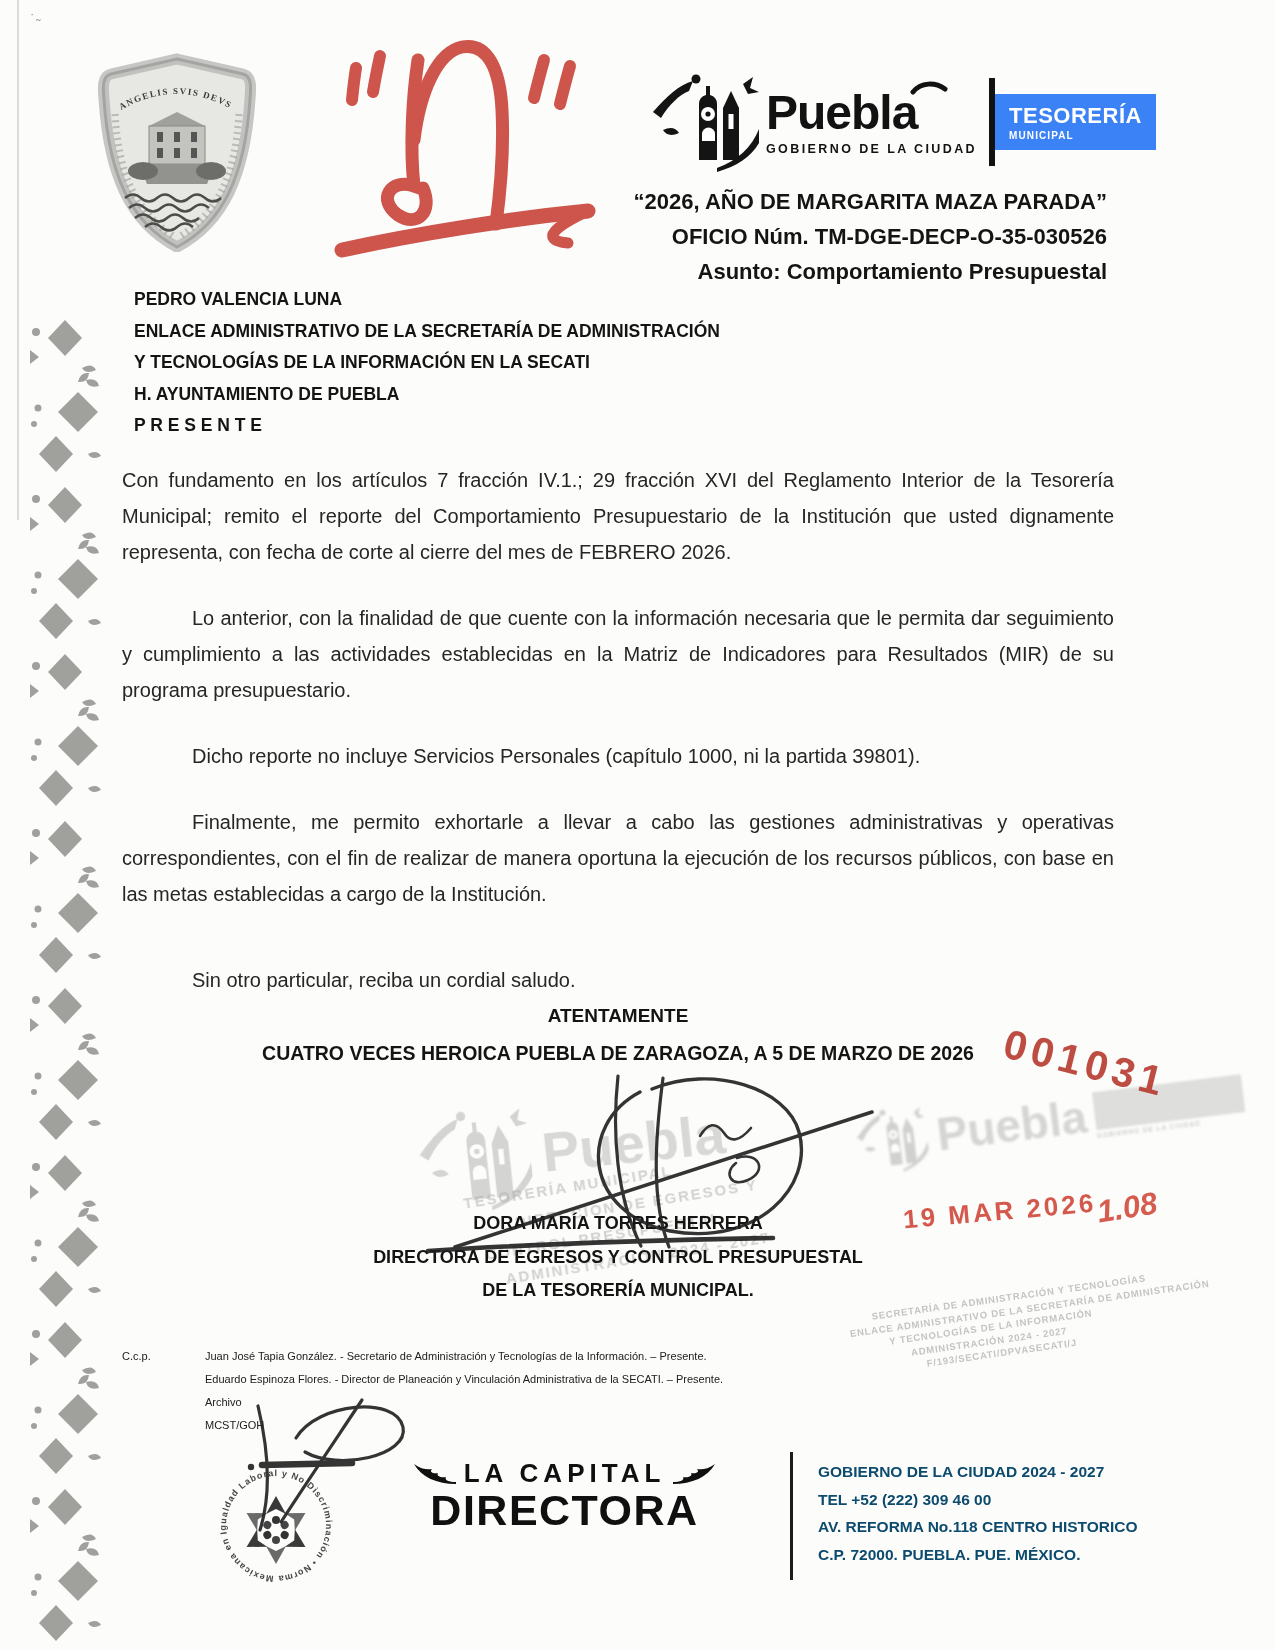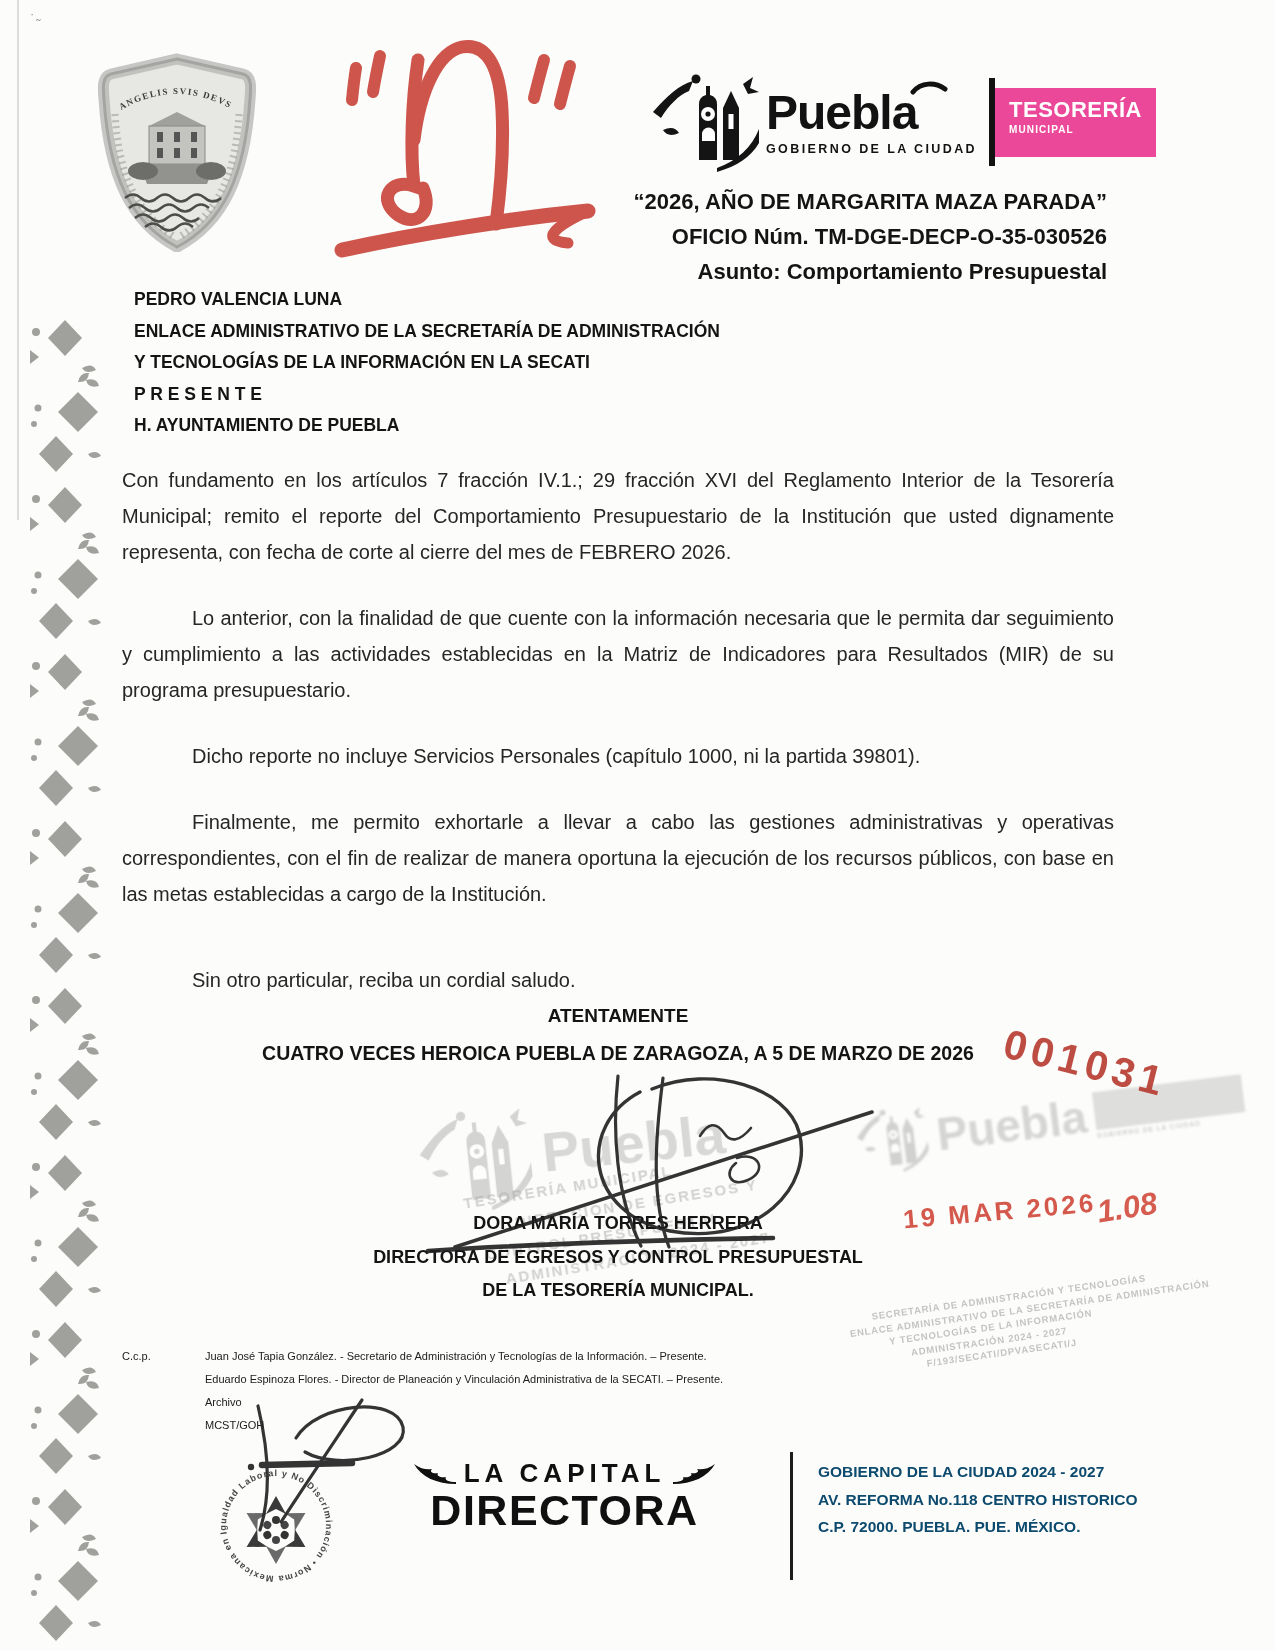--- a/index.html
+++ b/index.html
@@ -10,21 +10,21 @@
   .edge-line{left:17px;top:0;width:2px;height:520px;background:#dddcd8;}
   .speck{left:30px;top:6px;color:#9a9a98;font-size:13px;letter-spacing:2px;}
   
   .brand{left:648px;top:72px;display:flex;align-items:center;}
   .brand-cluster{width:112px;height:100px;color:#141414;}
   .brand-word-wrap{margin-left:6px;position:relative;}
   .brand-word{font-size:48px;font-weight:800;letter-spacing:-1px;color:#121212;line-height:1;}
   .brand-tilde{position:absolute;right:28px;top:-8px;}
   .brand-tag{font-size:12.5px;font-weight:700;letter-spacing:2.4px;color:#121212;margin-top:5px;text-align:center;}
   .brand-bar{width:6px;height:88px;background:#121212;margin-left:12px;}
-  .unit-box{background:#ec4899;color:#fff;padding:11px 14px 22px;}
+  .unit-box{background:#3b82f6;color:#fff;padding:11px 14px 9px;}
   .unit-title{font-size:22px;font-weight:800;letter-spacing:.5px;line-height:1;}
   .unit-sub{font-size:10px;font-weight:700;letter-spacing:1.1px;margin-top:3px;}
   .hdr-lines{right:168px;top:184px;text-align:right;font-weight:700;font-size:22px;line-height:35px;color:#141414;}
   
   .recipient{left:134px;top:284px;font-weight:700;font-size:17.5px;line-height:31.5px;color:#141414;}
   .body-text{left:122px;top:462px;width:992px;font-size:20px;line-height:36px;text-align:justify;color:#262626;}
   .body-text p{margin:0 0 30px;}
   .body-text p.ind{text-indent:70px;}
   .body-text p.mt{margin-top:50px;}
   .atte{left:122px;top:1005px;width:992px;text-align:center;font-weight:700;font-size:19px;color:#141414;}
@@ -185,22 +185,22 @@
   <div class="abs hdr-lines">
     <div>“2026, AÑO DE MARGARITA MAZA PARADA”</div>
     <div>OFICIO Núm. TM-DGE-DECP-O-35-030526</div>
     <div>Asunto: Comportamiento Presupuestal</div>
   </div>
 
   <div class="abs recipient">
     <div>PEDRO VALENCIA LUNA</div>
     <div>ENLACE ADMINISTRATIVO DE LA SECRETARÍA DE ADMINISTRACIÓN</div>
     <div>Y TECNOLOGÍAS DE LA INFORMACIÓN EN LA SECATI</div>
+    <div>H. AYUNTAMIENTO DE PUEBLA</div>
     <div>P R E S E N T E</div>
-    <div>H. AYUNTAMIENTO DE PUEBLA</div>
   </div>
 
   <div class="abs body-text">
     <p>Con fundamento en los artículos 7 fracción IV.1.; 29 fracción XVI del Reglamento Interior de la Tesorería Municipal; remito el reporte del Comportamiento Presupuestario de la Institución que usted dignamente representa, con fecha de corte al cierre del mes de FEBRERO 2026.</p>
     <p class="ind">Lo anterior, con la finalidad de que cuente con la información necesaria que le permita dar seguimiento y cumplimiento a las actividades establecidas en la Matriz de Indicadores para Resultados (MIR) de su programa presupuestario.</p>
     <p class="ind">Dicho reporte no incluye Servicios Personales (capítulo 1000, ni la partida 39801).</p>
     <p class="ind">Finalmente, me permito exhortarle a llevar a cabo las gestiones administrativas y operativas correspondientes, con el fin de realizar de manera oportuna la ejecución de los recursos públicos, con base en las metas establecidas a cargo de la Institución.</p>
     <p class="ind mt">Sin otro particular, reciba un cordial saludo.</p>
   </div>
 
@@ -307,20 +307,21 @@
           <path d="M45 24 C26 24 10 17 3 4 C10 9 16 10 21 9 C18 12 22 14 27 13 C25 16 30 18 35 17 C33 20 38 22 45 22 Z" fill="#101010"></path>
         </g>
       </svg>
     </div>
     <div class="imp-text">DIRECTORA</div>
   </div>
 
   <div class="abs divider"></div>
   <div class="abs address">
     <div>GOBIERNO DE LA CIUDAD 2024 - 2027</div>
+    <div>TEL +52 (222) 309 46 00</div>
     <div>AV. REFORMA No.118 CENTRO HISTORICO</div>
     <div>C.P. 72000. PUEBLA. PUE. MÉXICO.</div>
   </div>
 
   <svg class="abs ink" viewBox="0 0 1275 1650">
     <g fill="none" stroke="#1f1f1f" stroke-linecap="round" opacity=".9">
       <path d="M640 1092 C576 1126 586 1214 670 1231 C758 1247 814 1186 799 1132 C787 1088 712 1064 652 1089" stroke-width="3.4"></path>
       <path d="M618 1076 C612 1132 616 1196 641 1246" stroke-width="3.2"></path>
       <path d="M663 1078 C655 1140 651 1200 669 1247" stroke-width="3.2"></path>
       <path d="M700 1136 q12 -20 24 -3 q10 15 27 -5" stroke-width="2.6"></path>

